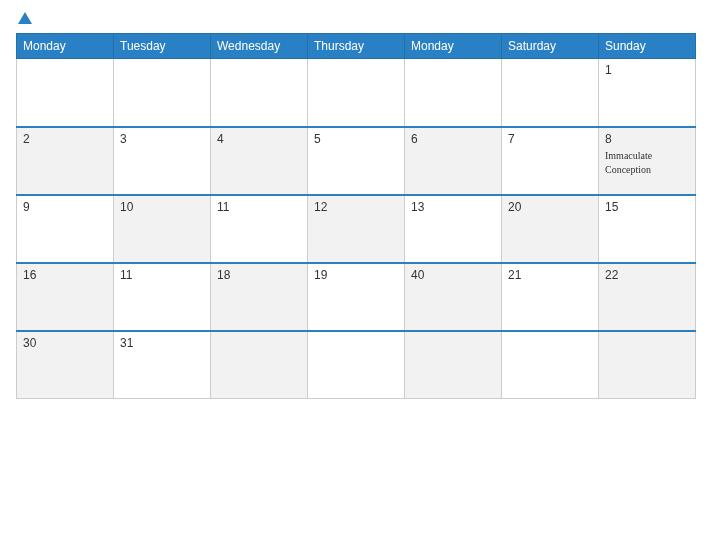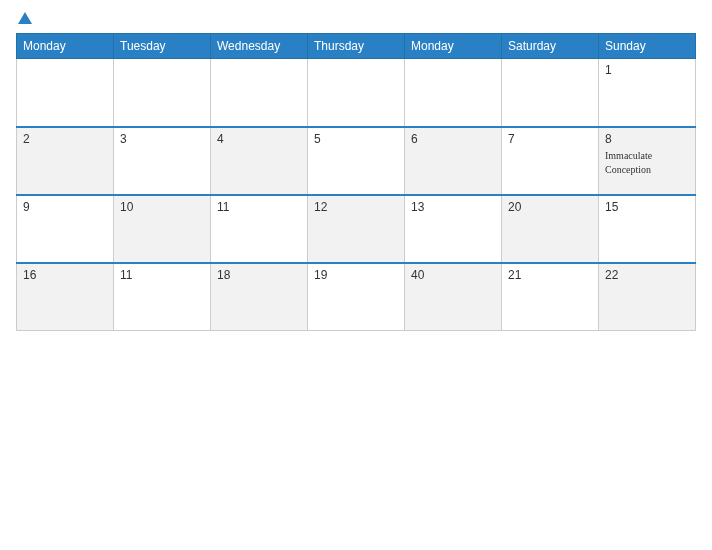--- a/index.html
+++ b/index.html
@@ -210,15 +210,28 @@
           <td class="gray">
             <span class="day-num">40</span>
           </td>
           <td>
             <span class="day-num">21</span>
           </td>
           <td class="gray">
             <span class="day-num">22</span>
           </td>
         </tr>
+        <tr class="top-border">
+          <td class="gray">
+            <span class="day-num">30</span>
+          </td>
+          <td>
+            <span class="day-num">31</span>
+          </td>
+          <td class="gray empty-cell"></td>
+          <td class="empty-cell"></td>
+          <td class="gray empty-cell"></td>
+          <td class="empty-cell"></td>
+          <td class="gray empty-cell"></td>
+        </tr>
       </tbody>
   </table>
 </div>
 
 </body></html>

